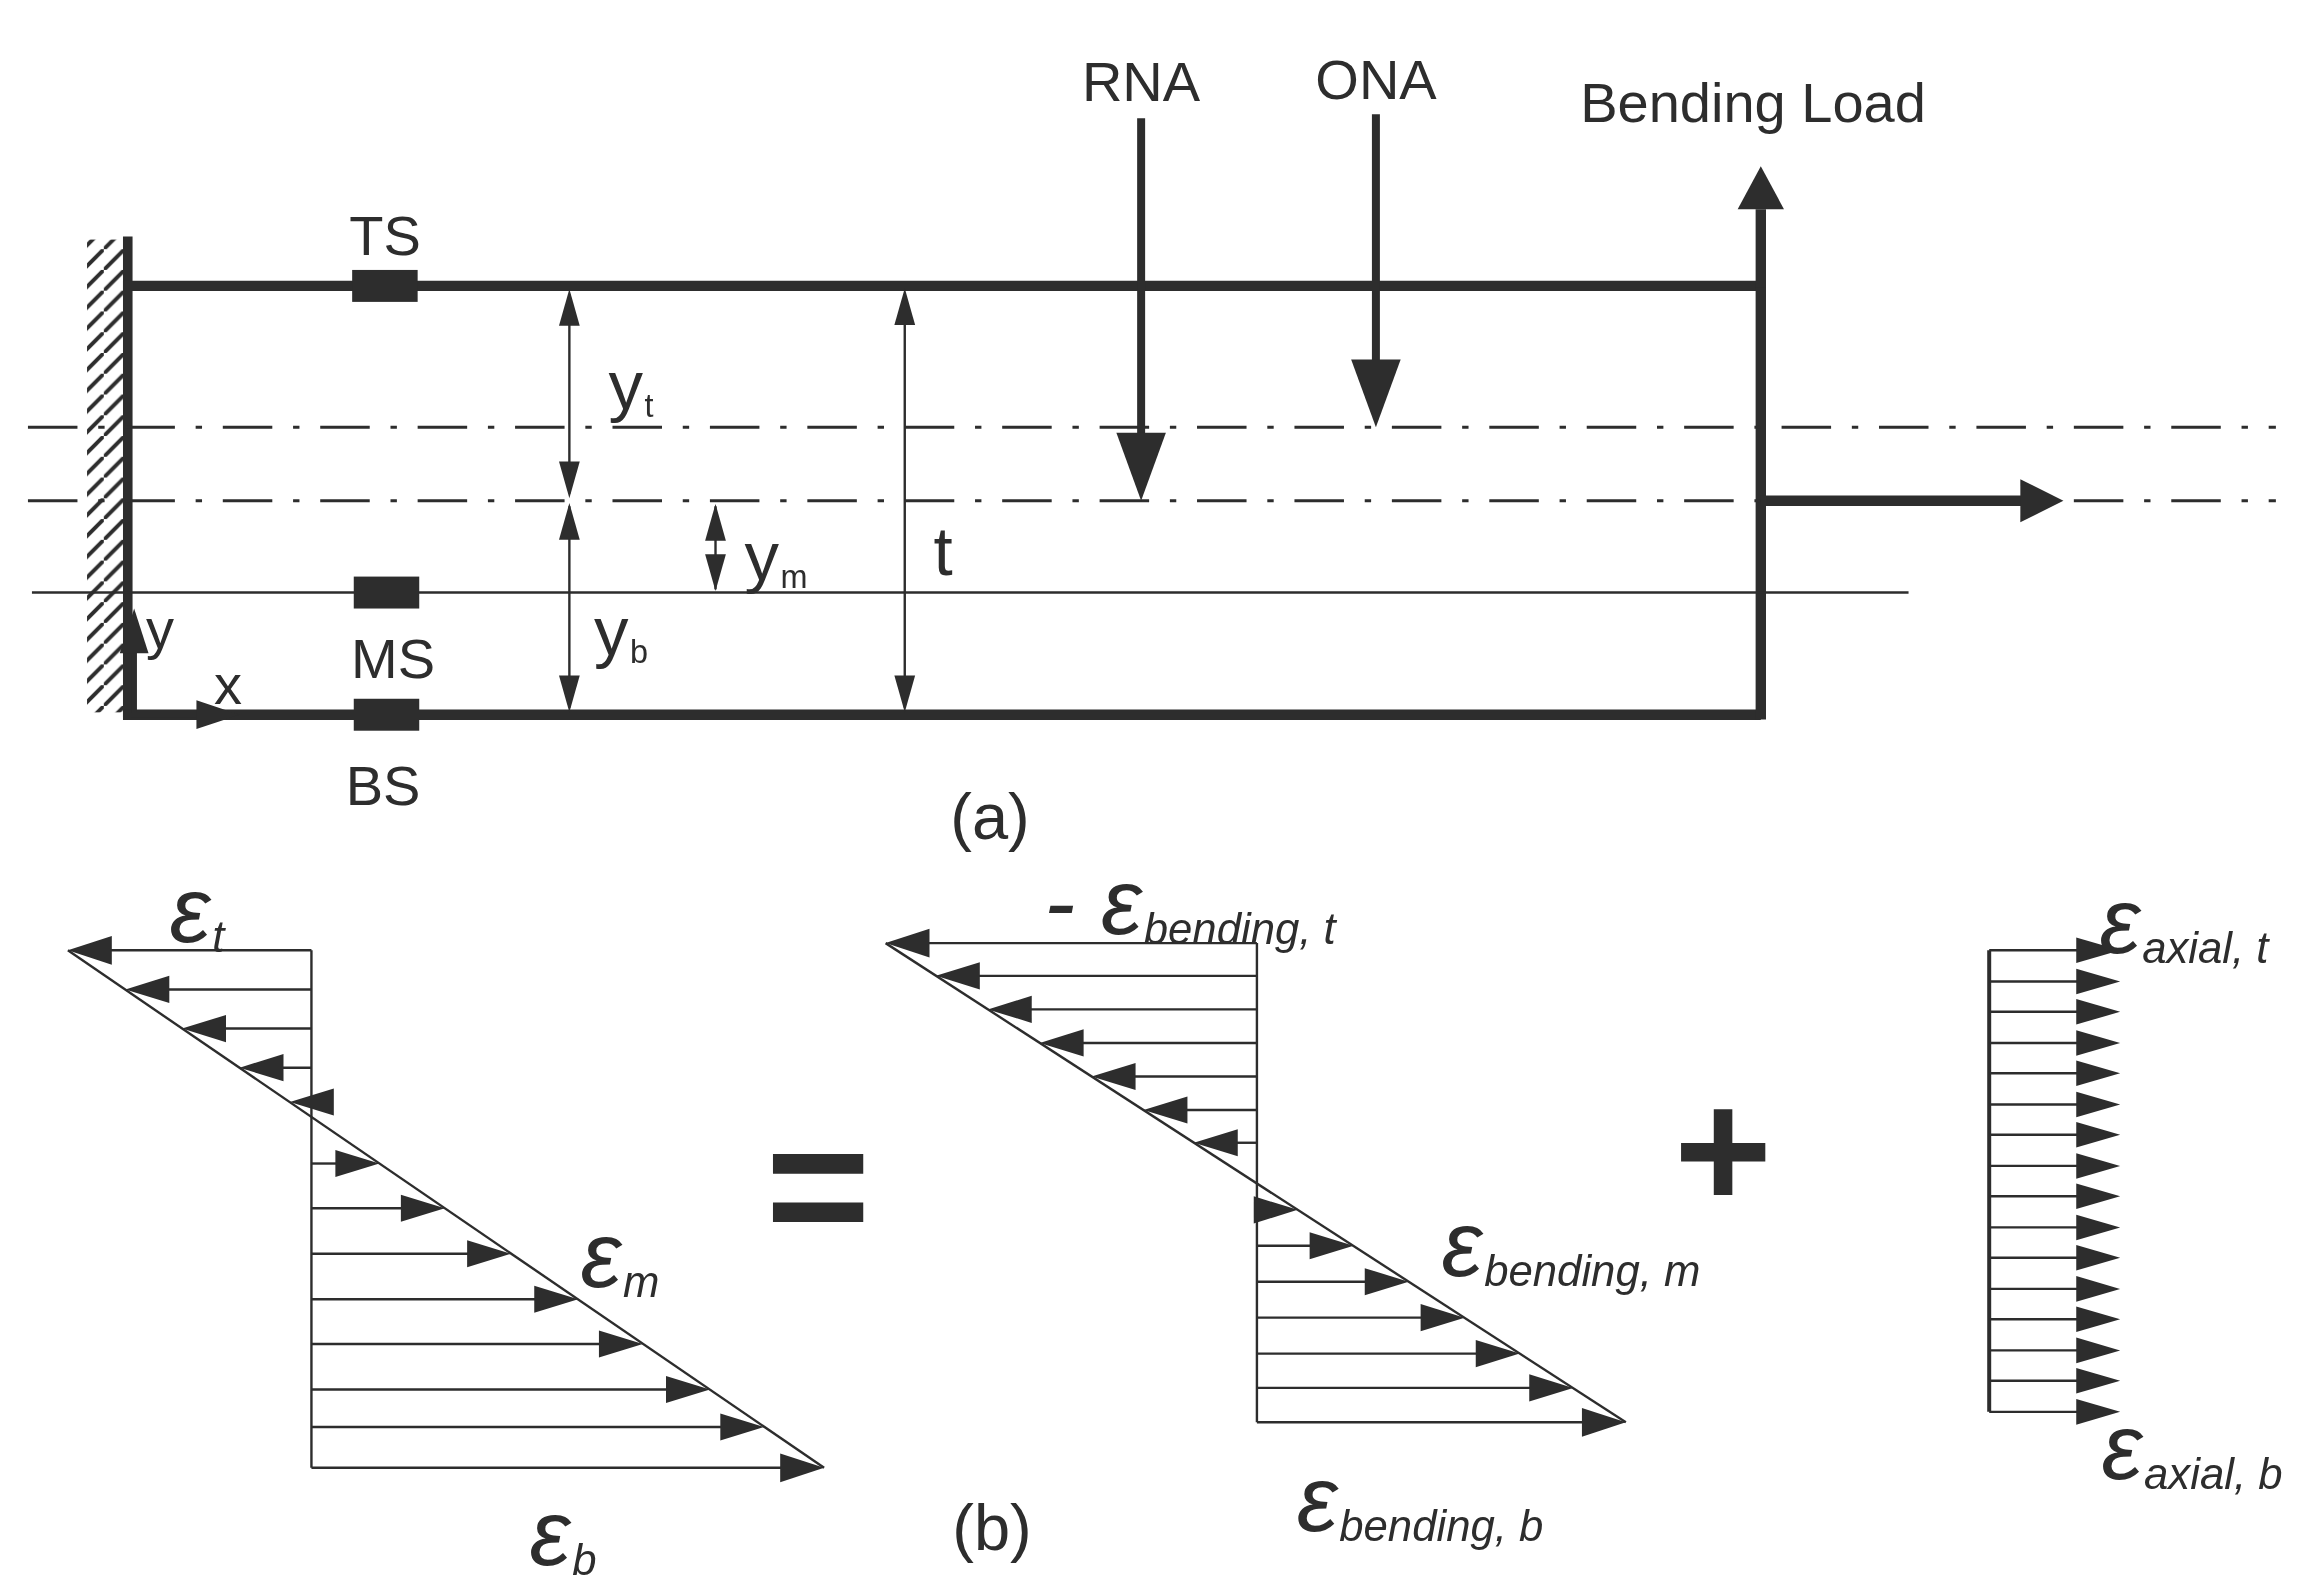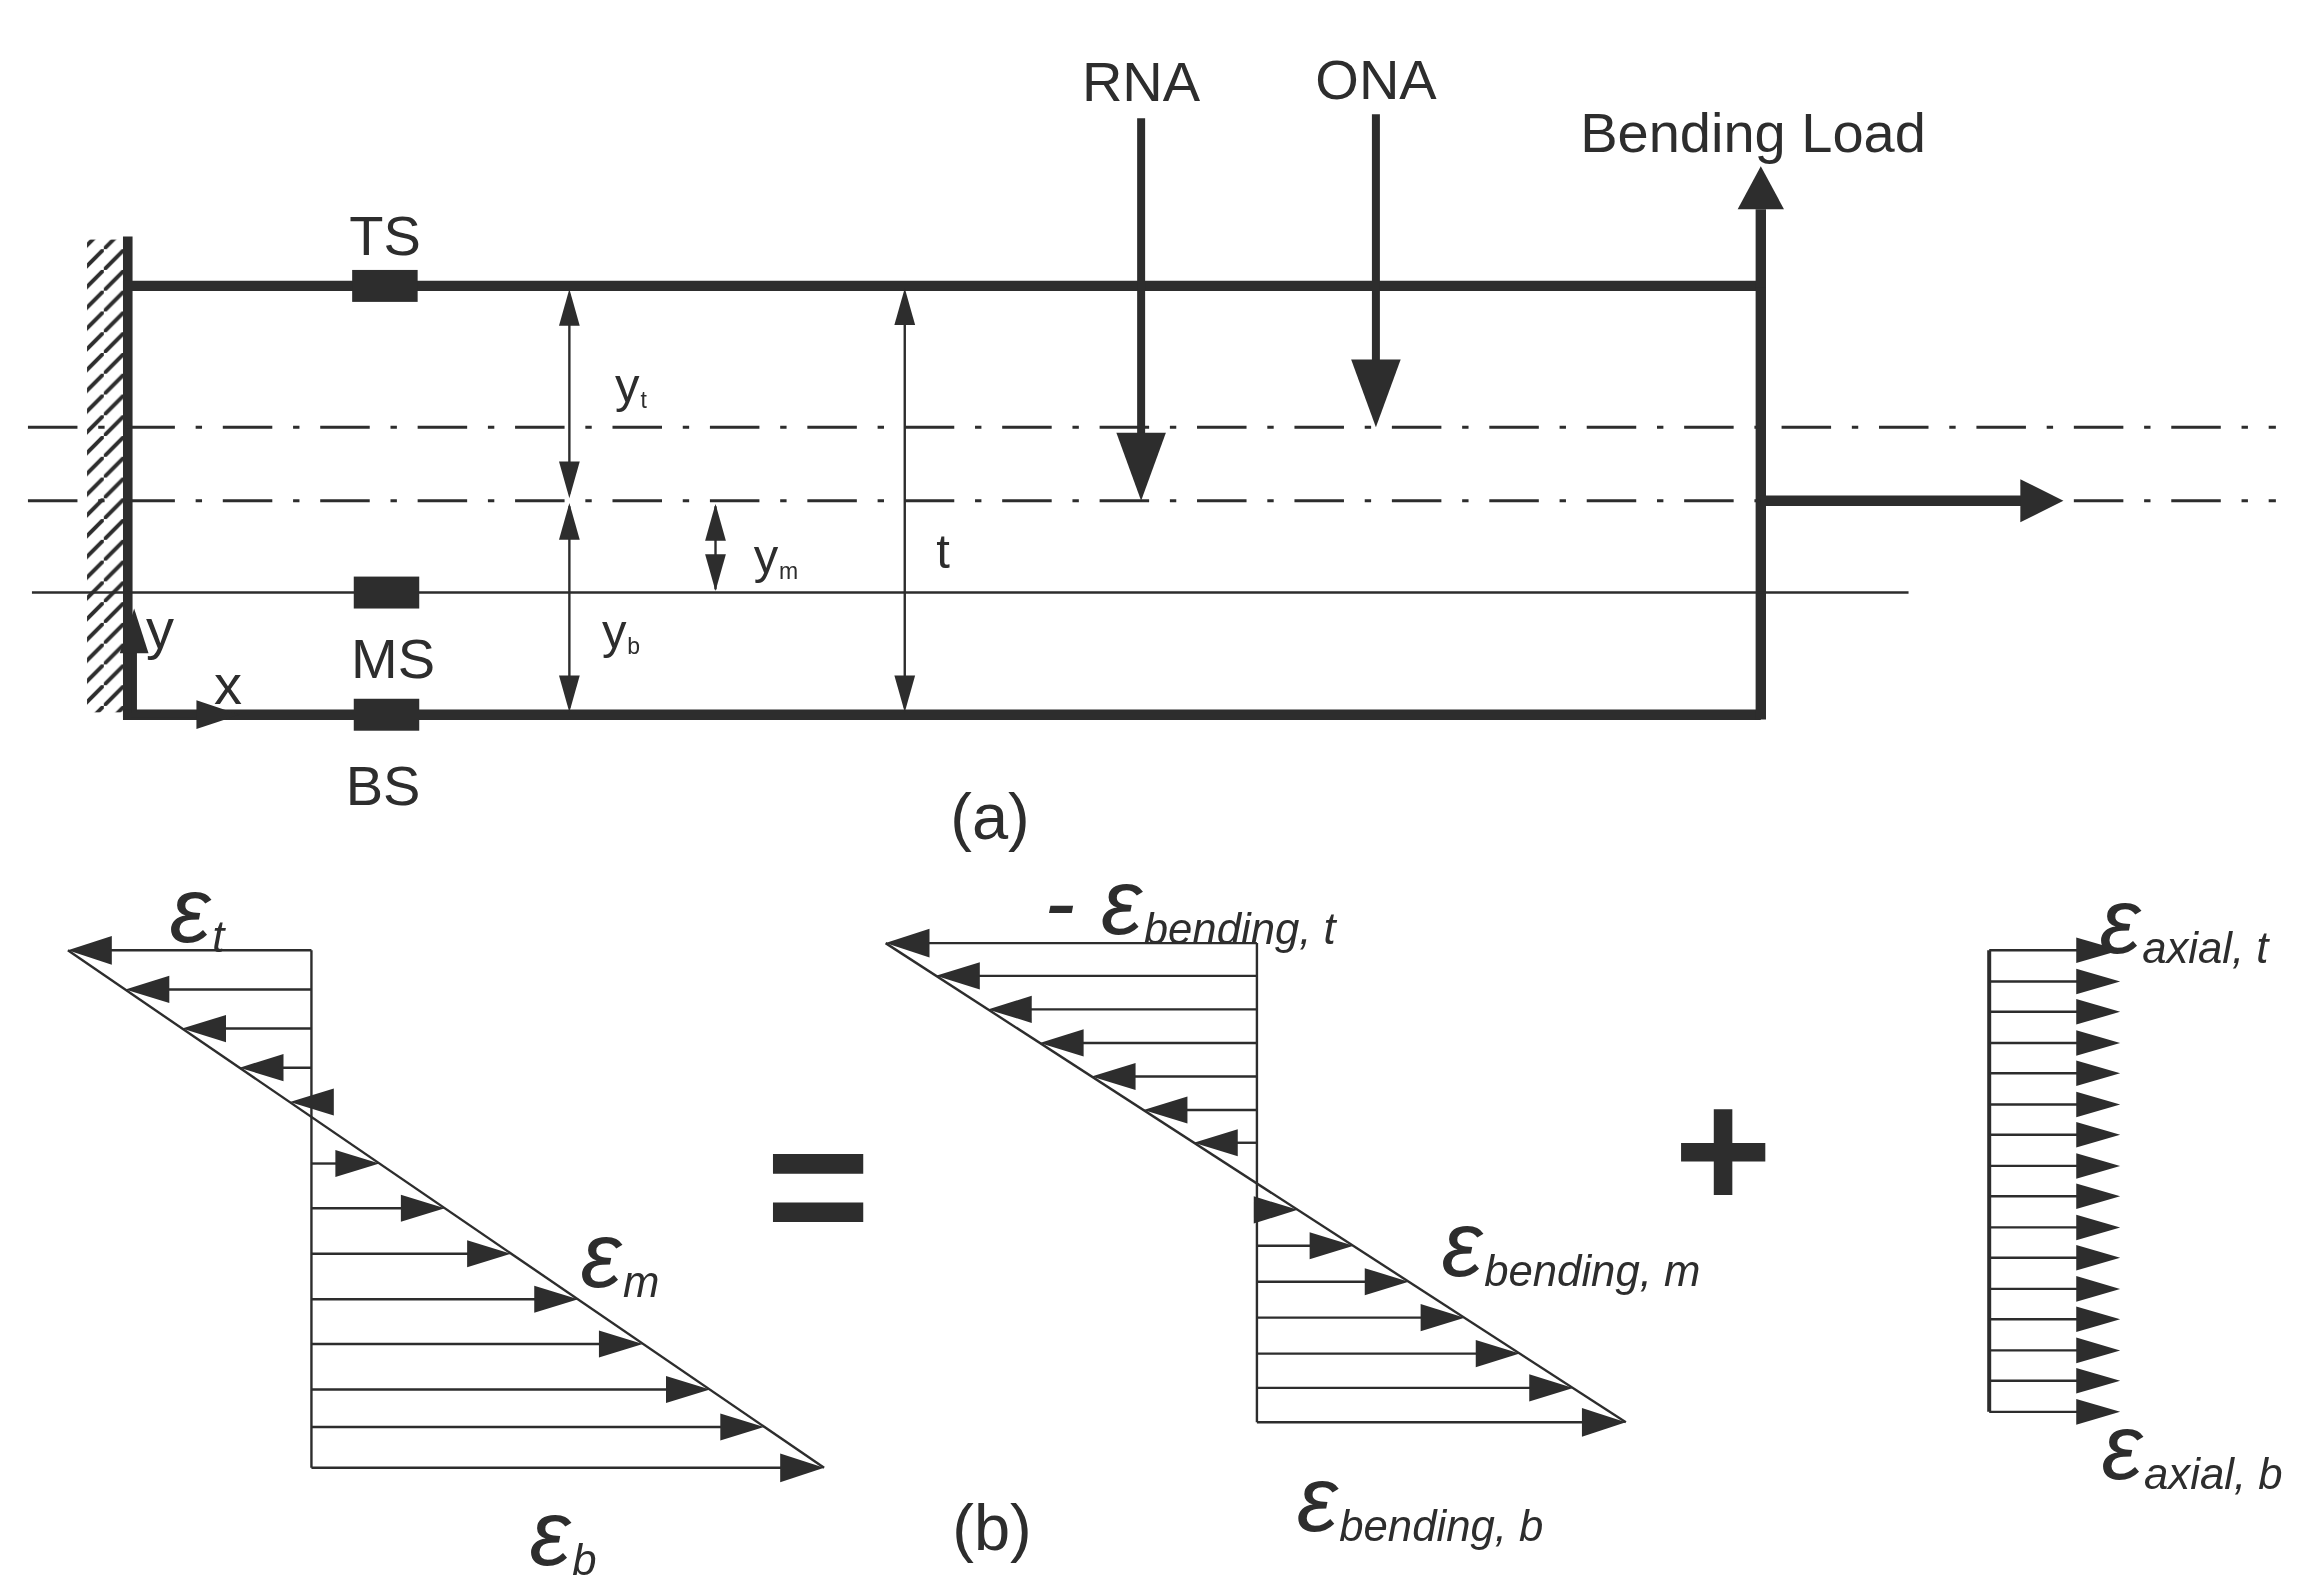--- a/index.html
+++ b/index.html
@@ -3,21 +3,21 @@
 <meta charset="utf-8">
 <style>
   html,body{margin:0;padding:0;background:#ffffff;}
   #canvas{position:relative;width:2319px;height:1578px;background:#ffffff;overflow:hidden;
           font-family:"Liberation Sans","DejaVu Sans",sans-serif;color:#2d2d2d;}
   #linework{position:absolute;left:0;top:0;width:2319px;height:1578px;}
   svg line, svg path{stroke:#2d2d2d;fill:none;}
   svg polygon, svg rect.blk{fill:#2d2d2d;stroke:none;}
   .lbl{position:absolute;transform:translate(-50%,-50%);white-space:nowrap;line-height:1;color:#2d2d2d;}
   .f70{font-size:56px;}
-  .dim{font-size:49px;}
+  .dim{font-size:69px;}
   .cap{font-size:65px;}
   .eps{font-size:93px;font-style:italic;text-align:center;}
   .sub{font-size:47%;position:relative;top:.24em;margin-left:.04em;}
   .op-eq{font-size:180px;font-weight:bold;}
   .op-plus{font-size:168px;font-weight:bold;}
 </style>
 </head>
 <body>
 
 <div id="canvas">
@@ -194,21 +194,21 @@
       <line x1="2491" y1="1768" x2="2612" y2="1768" stroke-width="3"></line>
       <polygon points="2655,1768 2600,1752 2600,1784"></polygon>
     </g>
   </svg>
 
   <div class="lbl f70" style="left:385px;top:236px">TS</div>
   <div class="lbl f70" style="left:393px;top:659px">MS</div>
   <div class="lbl f70" style="left:383px;top:786px">BS</div>
   <div class="lbl f70" style="left:1141px;top:82px">RNA</div>
   <div class="lbl f70" style="left:1376px;top:80px">ONA</div>
-  <div class="lbl f70" style="left:1753px;top:133px">Bending Load</div>
+  <div class="lbl f70" style="left:1753px;top:103px">Bending Load</div>
   <div class="lbl f70" style="left:160px;top:629px">y</div>
   <div class="lbl f70" style="left:228px;top:685px">x</div>
 
   <div class="lbl dim" style="left:631px;top:385px">
     <span>y</span><span class="sub">t</span>
   </div>
   <div class="lbl dim" style="left:776px;top:556px">
     <span>y</span><span class="sub">m</span>
   </div>
   <div class="lbl dim" style="left:621px;top:631px">

